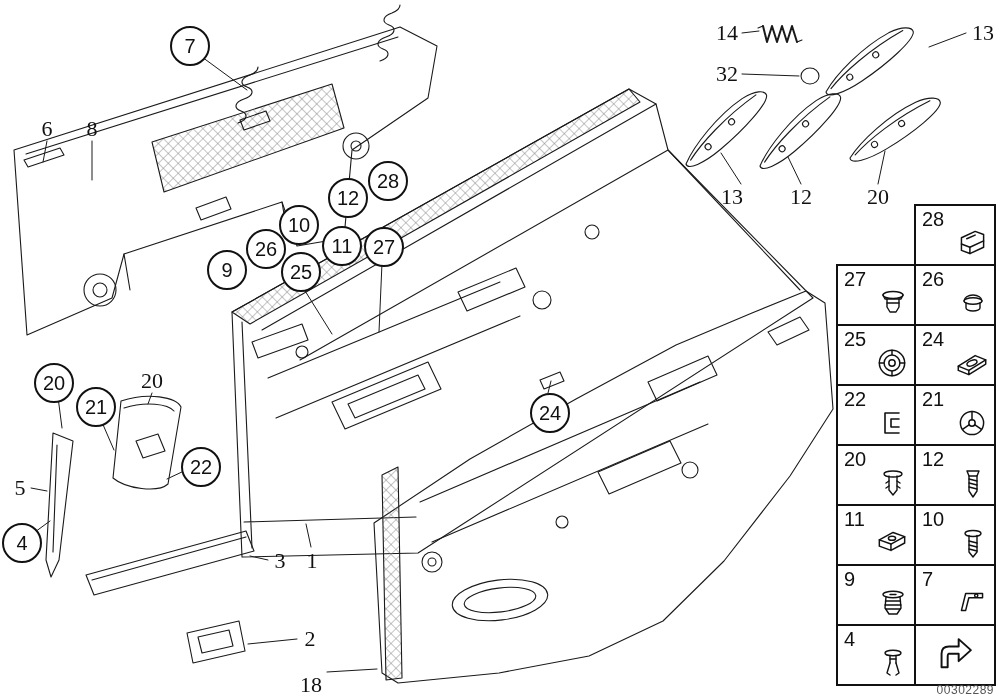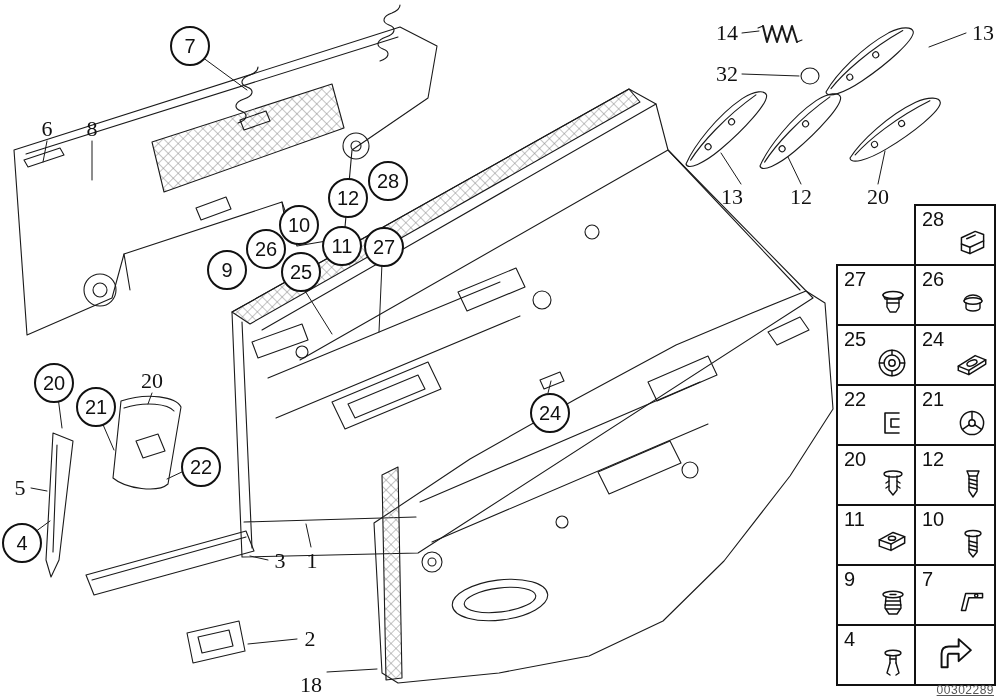--- a/index.html
+++ b/index.html
@@ -8,21 +8,21 @@
   .art{position:absolute;left:0;top:0;z-index:1;}
   .co{position:absolute;z-index:3;width:36px;height:36px;border:2px solid #111;
       border-radius:50%;background:#fff;display:flex;align-items:center;justify-content:center;
       font-size:20px;line-height:1;}
   .plain{position:absolute;z-index:3;transform:translate(-50%,-50%);font-size:22px;line-height:1;font-family:Liberation Serif, serif;}
   .cell{position:absolute;z-index:4;border:2px solid #111;background:#fff;box-sizing:border-box;}
   .cell .num{position:absolute;top:3px;left:6px;font-size:20px;line-height:1;}
   .cell .ic{position:absolute;right:3px;bottom:2px;}
   .cell.arrowcell .ic{position:absolute;right:auto;bottom:auto;left:50%;top:50%;transform:translate(-50%,-50%);}
   .docnum{position:absolute;z-index:4;left:888px;top:683px;width:106px;text-align:right;
-          font-size:12px;color:#555;letter-spacing:.5px;text-decoration:underline;}
+          font-size:12px;color:#555;letter-spacing:.5px;}
 </style>
 </head>
 <body>
 
 <div class="stage">
 
   <svg class="art" width="1000" height="700" viewBox="0 0 1000 700">
     <defs>
       <pattern id="xh" width="7" height="7" patternUnits="userSpaceOnUse" patternTransform="rotate(45)">
         <path d="M0,3.5 H7 M3.5,0 V7" stroke="#888" stroke-width="0.5" fill="none"></path>

